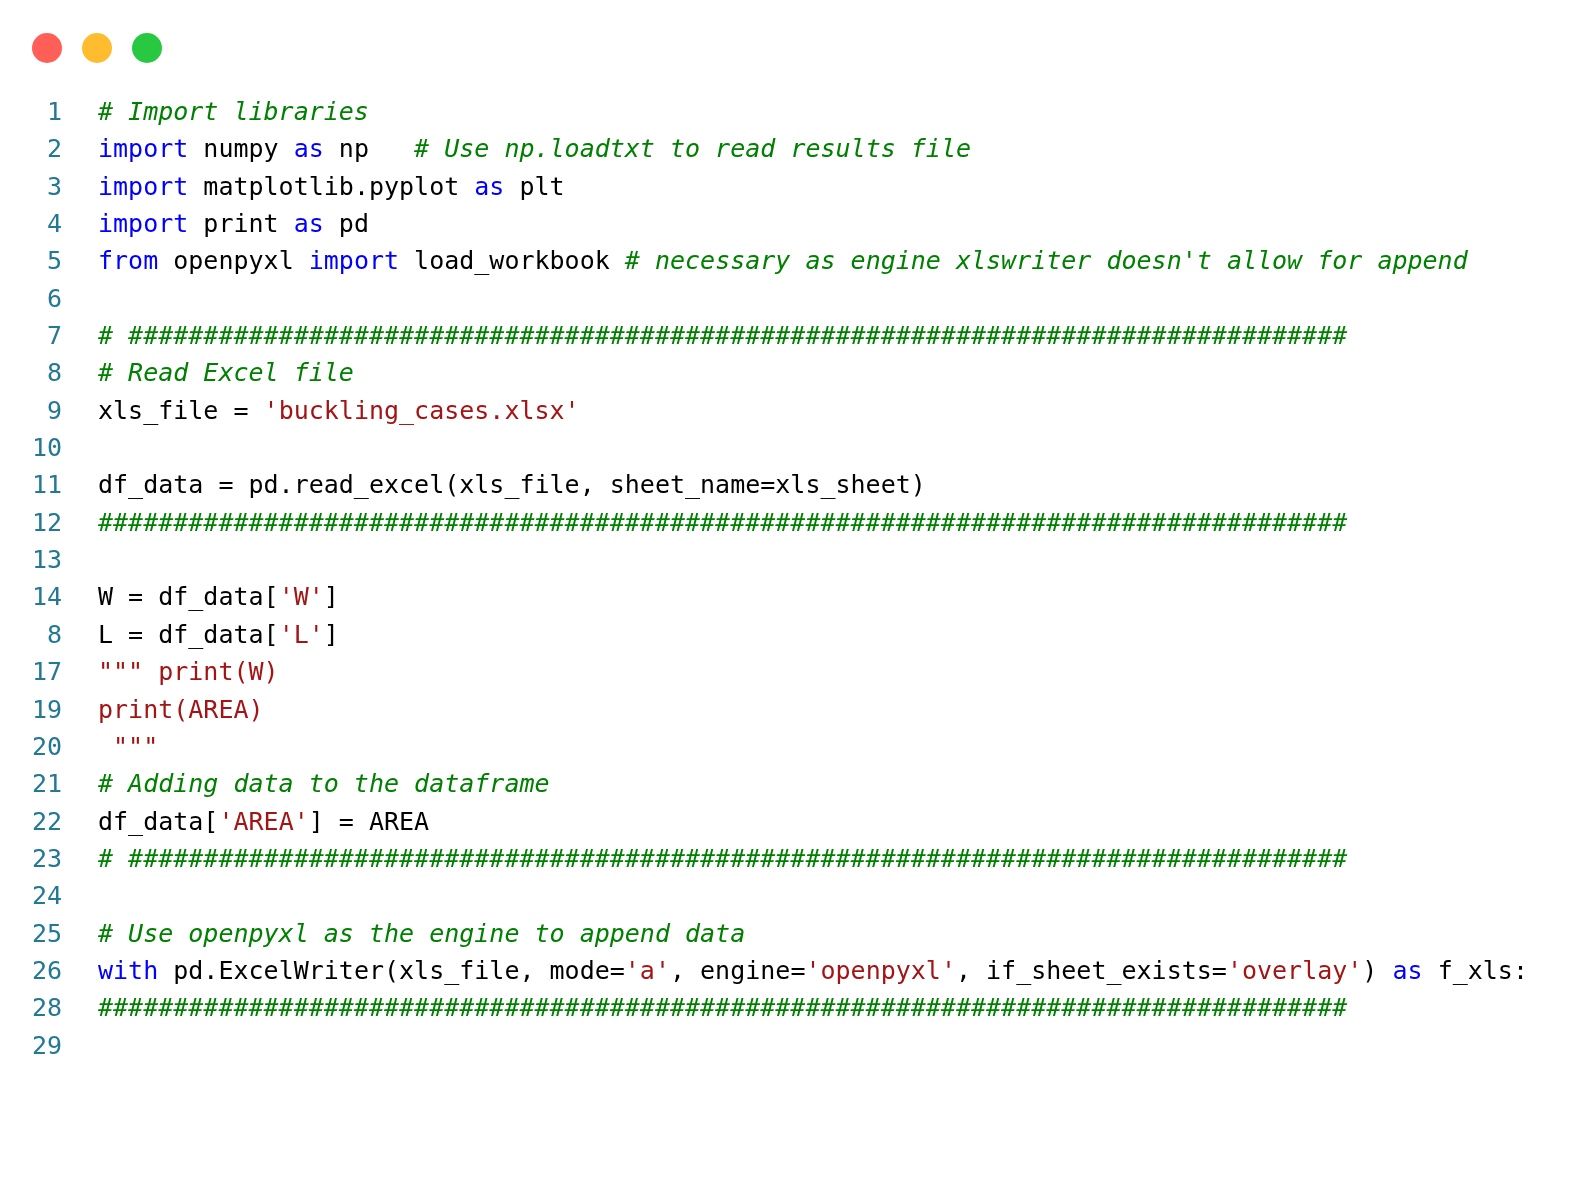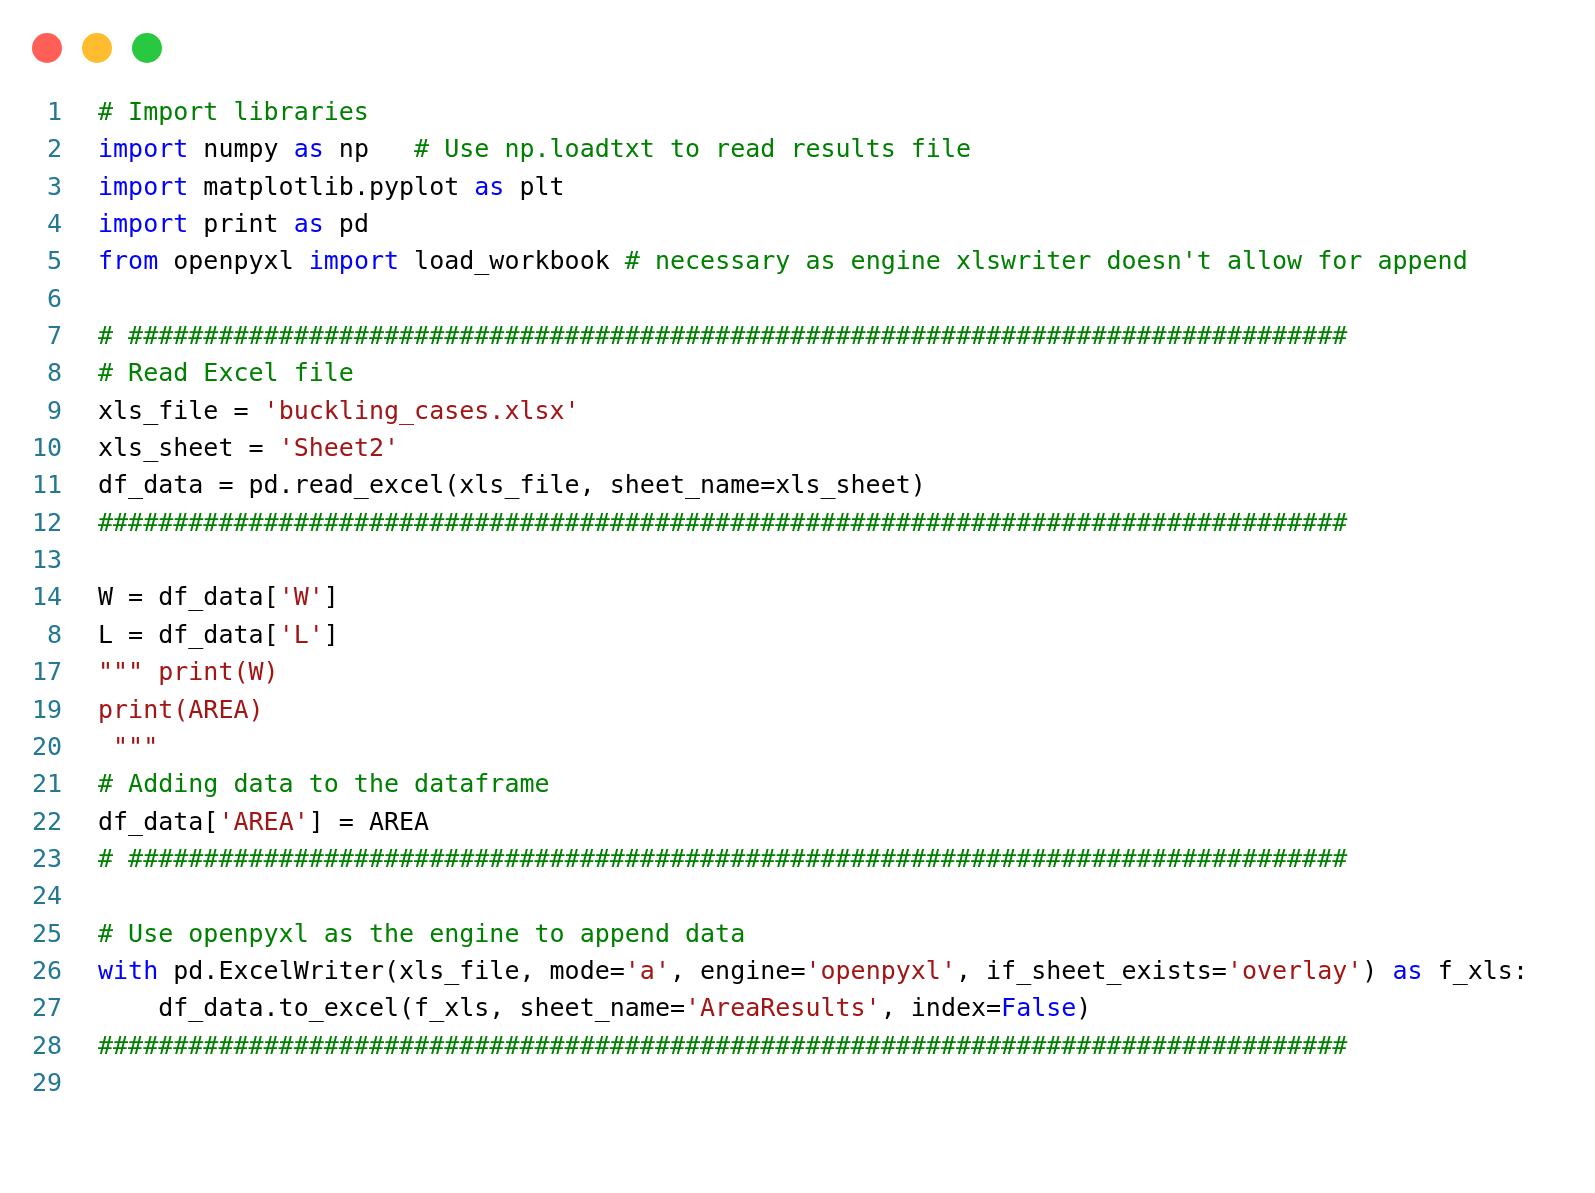--- a/index.html
+++ b/index.html
@@ -45,21 +45,21 @@
     text-align: right;
     color: #237893;
     flex: none;
   }
   .src {
     margin-left: 36px;
     color: #000000;
   }
   .tok-plain { color: #000000; text-align: center; }
   .tok-kw { color: #0000ff; text-align: right; }
-  .tok-comment { color: #008000; }
+  .tok-comment { color: #008000; font-style: italic; }
   .tok-string { color: #a31515; }
 </style>
 </head>
 <body>
 
 <div class="window-controls">
   <span class="dot" style="background: rgb(255, 95, 87);"></span>
   <span class="dot" style="background: rgb(254, 188, 46);"></span>
   <span class="dot" style="background: rgb(40, 200, 64);"></span>
 </div>
@@ -67,31 +67,30 @@
 <div class="code" id="code">
     <div class="line"><span class="ln">1</span><span class="src"><span class="tok-comment"># Import libraries</span></span></div>
     <div class="line"><span class="ln">2</span><span class="src"><span class="tok-kw">import</span><span class="tok-plain"> numpy </span><span class="tok-kw">as</span><span class="tok-plain"> np   </span><span class="tok-comment"># Use np.loadtxt to read results file</span></span></div>
     <div class="line"><span class="ln">3</span><span class="src"><span class="tok-kw">import</span><span class="tok-plain"> matplotlib.pyplot </span><span class="tok-kw">as</span><span class="tok-plain"> plt</span></span></div>
     <div class="line"><span class="ln">4</span><span class="src"><span class="tok-kw">import</span><span class="tok-plain"> print </span><span class="tok-kw">as</span><span class="tok-plain"> pd</span></span></div>
     <div class="line"><span class="ln">5</span><span class="src"><span class="tok-kw">from</span><span class="tok-plain"> openpyxl </span><span class="tok-kw">import</span><span class="tok-plain"> load_workbook </span><span class="tok-comment"># necessary as engine xlswriter doesn't allow for append</span></span></div>
     <div class="line"><span class="ln">6</span><span class="src"></span></div>
     <div class="line"><span class="ln">7</span><span class="src"><span class="tok-comment"># #################################################################################</span></span></div>
     <div class="line"><span class="ln">8</span><span class="src"><span class="tok-comment"># Read Excel file</span></span></div>
     <div class="line"><span class="ln">9</span><span class="src"><span class="tok-plain">xls_file = </span><span class="tok-string">'buckling_cases.xlsx'</span></span></div>
-    <div class="line"><span class="ln">10</span><span class="src"><span class="tok-plain">xls_sheet = </span><span class="tok-string">'Sheet2'</span></span></div>
+    <div class="line"><span class="ln">10</span></div>
     <div class="line"><span class="ln">11</span><span class="src"><span class="tok-plain">df_data = pd.read_excel(xls_file, sheet_name=xls_sheet)</span></span></div>
     <div class="line"><span class="ln">12</span><span class="src"><span class="tok-comment">###################################################################################</span></span></div>
     <div class="line"><span class="ln">13</span><span class="src"></span></div>
     <div class="line"><span class="ln">14</span><span class="src"><span class="tok-plain">W = df_data[</span><span class="tok-string">'W'</span><span class="tok-plain">]</span></span></div>
     <div class="line"><span class="ln">8</span><span class="src"><span class="tok-plain">L = df_data[</span><span class="tok-string">'L'</span><span class="tok-plain">]</span></span></div>
     <div class="line"><span class="ln">17</span><span class="src"><span class="tok-string">""" print(W)</span></span></div>
     <div class="line"><span class="ln">19</span><span class="src"><span class="tok-string">print(AREA)</span></span></div>
     <div class="line"><span class="ln">20</span><span class="src"><span class="tok-string"> """</span></span></div>
     <div class="line"><span class="ln">21</span><span class="src"><span class="tok-comment"># Adding data to the dataframe</span></span></div>
     <div class="line"><span class="ln">22</span><span class="src"><span class="tok-plain">df_data[</span><span class="tok-string">'AREA'</span><span class="tok-plain">] = AREA</span></span></div>
     <div class="line"><span class="ln">23</span><span class="src"><span class="tok-comment"># #################################################################################</span></span></div>
     <div class="line"><span class="ln">24</span></div>
     <div class="line"><span class="ln">25</span><span class="src"><span class="tok-comment"># Use openpyxl as the engine to append data</span></span></div>
     <div class="line"><span class="ln">26</span><span class="src"><span class="tok-kw">with</span><span class="tok-plain"> pd.ExcelWriter(xls_file, mode=</span><span class="tok-string">'a'</span><span class="tok-plain">, engine=</span><span class="tok-string">'openpyxl'</span><span class="tok-plain">, if_sheet_exists=</span><span class="tok-string">'overlay'</span><span class="tok-plain">) </span><span class="tok-kw">as</span><span class="tok-plain"> f_xls:</span></span></div>
-    <div class="line"><span class="ln">27</span><span class="src"><span class="tok-plain">    df_data.to_excel(f_xls, sheet_name=</span><span class="tok-string">'AreaResults'</span><span class="tok-plain">, index=</span><span class="tok-kw">False</span><span class="tok-plain">)</span></span></div>
     <div class="line"><span class="ln">28</span><span class="src"><span class="tok-comment">###################################################################################</span></span></div>
     <div class="line"><span class="ln">29</span><span class="src"></span></div>
   </div>
 
 </body></html>

